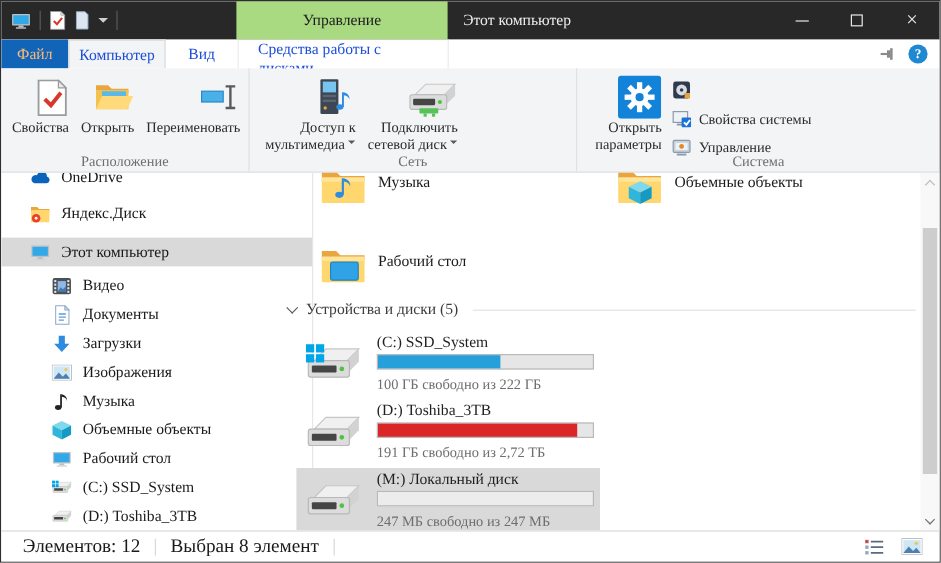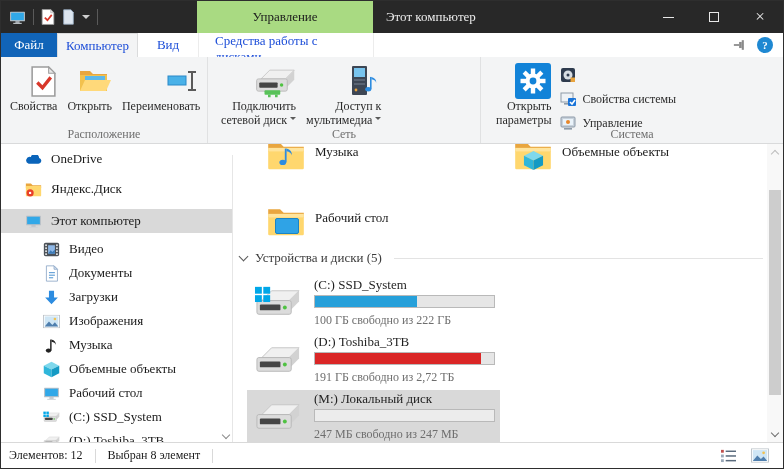--- a/index.html
+++ b/index.html
@@ -15,21 +15,21 @@
     color:#1c1c1c;display:flex;align-items:center;justify-content:center;}
   .tb-title{position:absolute;left:385px;top:0;height:32px;display:flex;align-items:center;color:#ececec;}
   .win-controls{position:absolute;right:0;top:0;height:32px;display:flex;}
   .wc{width:46px;height:32px;display:flex;align-items:center;justify-content:center;color:#e8e8e8;font-size:15px;}
   .wc .min{display:block;width:11px;height:1px;background:#e8e8e8;}
   .wc .max{display:block;width:10px;height:10px;border:1px solid #e8e8e8;}
 
   
   .tabrow{position:absolute;top:32px;left:0;right:0;height:24px;background:#fff;display:flex;align-items:stretch;}
   .tab{display:flex;align-items:center;justify-content:center;padding:0 14px;color:#1d4ed8;}
-  .tab-file{width:56px;background:#1164b8;color:#ffffff;padding:0;}
+  .tab-file{width:56px;background:#1164b8;color:#fdba74;padding:0;}
   .tab-computer{width:81px;background:#f3f4f5;border:1px solid #dadbdc;border-bottom:none;padding:0;}
   .tab-view{width:60px;padding:0;}
   .tab-disk{width:176px;padding:16px;border-left:1px solid #ececec;border-right:1px solid #ececec;}
   .tabrow-right{margin-left:auto;display:flex;align-items:center;gap:10px;padding-right:10px;}
   .help-circle{width:16px;height:16px;border-radius:50%;background:#1e88d2;color:#fff;font-size:11px;
     font-weight:bold;display:flex;align-items:center;justify-content:center;}
 
   
   .ribbon{position:absolute;top:56px;left:0;right:0;height:87px;background:#f3f4f5;
     border-bottom:1px solid #d9dadb;display:flex;}
@@ -42,21 +42,21 @@
   .rbtn{display:flex;flex-direction:column;align-items:flex-end;padding:3px 5px;cursor:default;}
   .ric{height:36px;display:flex;align-items:center;justify-content:center;}
   .rlabel{font-size:12px;color:#2b2b2b;line-height:14px;text-align:center;white-space:nowrap;}
   .dd-arrow{display:inline-block;width:0;height:0;border:3.5px solid transparent;border-top-color:#5a5a5a;
     margin-left:3px;vertical-align:1px;}
   .smallcol{display:flex;flex-direction:column;gap:6px;padding-top:6px;margin-left:4px;}
   .sbtn{display:flex;align-items:center;gap:6px;font-size:12px;color:#2b2b2b;height:18px;white-space:nowrap;}
 
   
   .main{position:absolute;top:143px;left:0;right:0;bottom:26px;background:#fff;overflow:hidden;}
-  .sidebar{position:absolute;left:0;top:11px;bottom:0;width:232px;border-right:1px solid #e6e6e6;overflow:hidden;}
+  .sidebar{position:absolute;left:0;top:0;bottom:0;width:260px;border-right:1px solid #e6e6e6;overflow:hidden;}
   .side-list{margin-top:-8px;}
   .side-item{height:24px;display:flex;align-items:center;gap:9px;padding-left:24px;white-space:nowrap;}
   .side-item.child{padding-left:42px;}
   .side-item.selected{background:#d9d9d9;}
   .gap6{margin-top:6px;} .gap8{margin-top:8px;} .gap4{margin-top:4px;}
   .ic16{width:17px;height:17px;flex:none;}
   .side-scroll-down{position:absolute;right:3px;bottom:4px;}
 
   .content{position:absolute;left:233px;top:0;right:16px;bottom:0;}
   .tile-folder{position:absolute;width:247px;height:56px;display:flex;cursor:default;}
@@ -82,21 +82,21 @@
   .vscroll{position:absolute;right:0;top:0;bottom:0;width:16px;background:#f8f8f8;}
   .sb-thumb{position:absolute;left:2px;right:2px;top:46px;height:205px;background:#cdcdcd;}
   .sb-arrow{position:absolute;left:0;width:16px;height:16px;display:flex;align-items:center;justify-content:center;}
   .sb-up{top:0;} .sb-down{bottom:0;}
   .chev-up{width:6px;height:6px;border-left:1.5px solid #bdbdbd;border-top:1.5px solid #bdbdbd;transform:rotate(45deg);margin-top:3px;}
   .chev-dn{width:6px;height:6px;border-right:1.5px solid #6f6f6f;border-bottom:1.5px solid #6f6f6f;transform:rotate(45deg);margin-bottom:3px;}
   .chev-dn-side{width:6px;height:6px;border-right:1.5px solid #8a8a8a;border-bottom:1.5px solid #8a8a8a;transform:rotate(45deg);}
 
   
   .statusbar{position:absolute;left:0;right:0;bottom:0;height:26px;border-top:1px solid #d9d9d9;background:#fff;
-    display:flex;align-items:center;font-size:12px;padding-left:8px;gap:12px;}
+    display:flex;align-items:center;font-size:16px;padding-left:18px;gap:12px;}
   .vd{width:1px;height:14px;background:#d9d9d9;}
   .status-right{margin-left:auto;display:flex;align-items:center;gap:14px;padding-right:14px;}
   .view-btn{width:18px;height:16px;display:flex;align-items:center;justify-content:center;}
   .hidden-defs{position:absolute;width:0;height:0;overflow:hidden;}
 </style>
 </head>
 <body>
 
 <svg class="hidden-defs" xmlns="http://www.w3.org/2000/svg" aria-hidden="true">
   <symbol id="sym-folder" viewBox="0 0 32 26">
@@ -343,35 +343,35 @@
             </svg>
           </span>
         <span class="rlabel">Переименовать</span>
       </div>
       <div class="glabel">Расположение</div>
     </div>
 
     <div class="rgroup g2">
       <div class="rbtn">
         <span class="ric">
+            <svg width="34" height="34" viewBox="0 0 34 34">
+              <use href="#sym-media-server"></use>
+            </svg>
+          </span>
+        <span class="rlabel">Доступ к</span>
+        <span class="rlabel"><span>мультимедиа</span><span class="dd-arrow"></span></span>
+      </div>
+      <div class="rbtn">
+        <span class="ric">
             <svg width="42" height="35" viewBox="0 0 48 40">
               <use href="#sym-drive-net"></use>
             </svg>
           </span>
         <span class="rlabel">Подключить</span>
         <span class="rlabel"><span>сетевой диск</span><span class="dd-arrow"></span></span>
-      </div>
-      <div class="rbtn">
-        <span class="ric">
-            <svg width="34" height="34" viewBox="0 0 34 34">
-              <use href="#sym-media-server"></use>
-            </svg>
-          </span>
-        <span class="rlabel">Доступ к</span>
-        <span class="rlabel"><span>мультимедиа</span><span class="dd-arrow"></span></span>
       </div>
       <div class="glabel">Сеть</div>
     </div>
 
     <div class="rgroup g3">
       <div class="rbtn">
         <span class="ric">
             <svg width="36" height="36" viewBox="0 0 36 36">
               <use href="#sym-gear-blue"></use>
             </svg>

